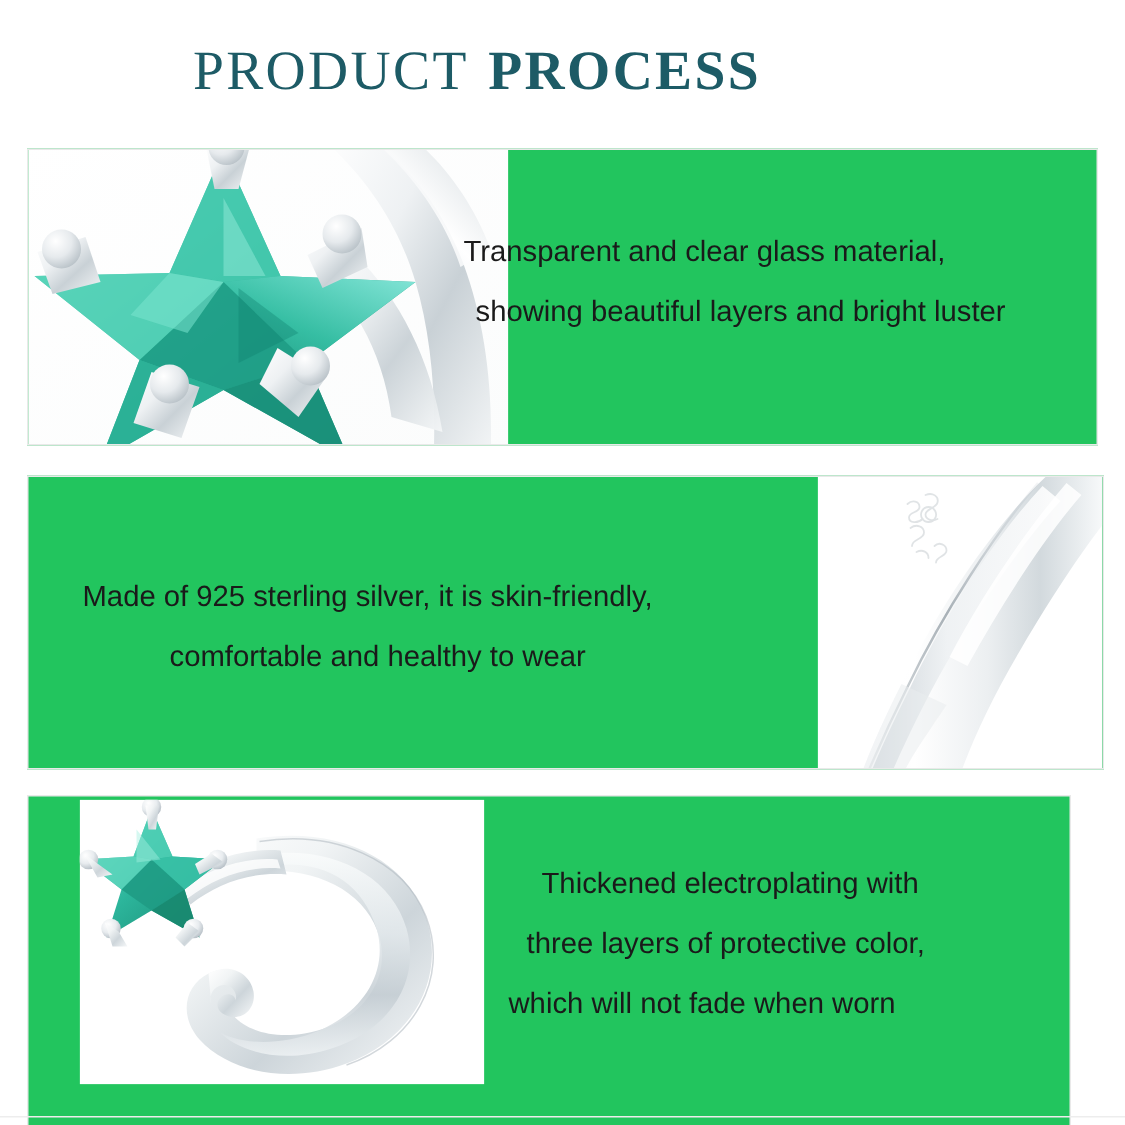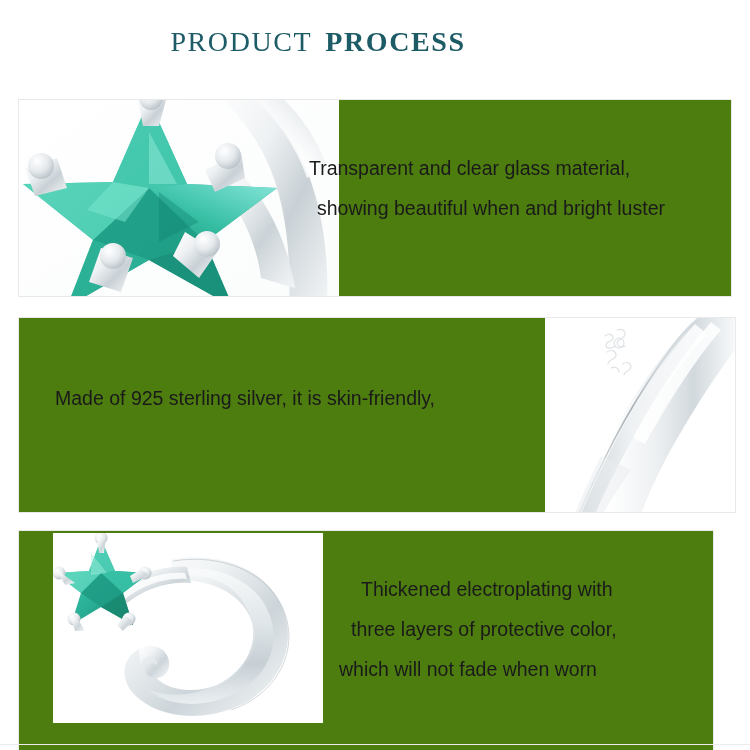--- a/index.html
+++ b/index.html
@@ -17,33 +17,33 @@
   }
 
   
   .page-title {
     position: absolute;
     left: 0;
     top: 26px;
     width: 636px;
     text-align: center;
     font-family: "Liberation Serif", serif;
-    font-size: 28px;
+    font-size: 37px;
     letter-spacing: 1.6px;
     color: #1d5b66;
     white-space: nowrap;
   }
   .page-title .t-light { font-weight: 400; }
   .page-title .t-gap { display: inline-block; width: 13px; }
   .page-title .t-bold { font-weight: 700; }
 
   
   .card {
     position: absolute;
-    background: #4d7c0f;
+    background: #22c55e;
     border: 1px solid #e9e9e9;
     box-sizing: border-box;
     overflow: hidden;
   }
   #card-1 { left: 18px; top: 99px;  width: 714px; height: 198px; }
   #card-2 { left: 18px; top: 317px; width: 718px; height: 196px; }
   #card-3 { left: 18px; top: 530px; width: 696px; height: 225px; }
 
   
   .card-text {
@@ -168,28 +168,29 @@
         <circle cx="104" cy="164" r="13" fill="url(#g1-prong)"></circle>
 
         <path d="M16,76 L48,66 L58,96 L26,104 Z" fill="url(#g1-silver)"></path>
         <circle cx="32" cy="74" r="13" fill="url(#g1-prong)"></circle>
       </g>
     </svg>
   </div>
 
   <div class="card-text">
     <span class="line line-1">Transparent and clear glass material,</span>
-    <span class="line line-2">showing beautiful when and bright luster</span>
+    <span class="line line-2">showing beautiful layers and bright luster</span>
   </div>
 </div>
 
 <div class="card" id="card-2">
 
   <div class="card-text">
     <span class="line line-1">Made of 925 sterling silver, it is skin-friendly,</span>
+    <span class="line line-2">comfortable and healthy to wear</span>
   </div>
 
   <div class="photo" id="band-macro">
     <svg width="190" height="196" viewBox="0 0 190 196">
       <defs>
         <linearGradient id="g2-band" x1="0" y1="0" x2="1" y2="0">
           <stop offset="0%" stop-color="#fdfdfe"></stop>
           <stop offset="22%" stop-color="#ffffff"></stop>
           <stop offset="52%" stop-color="#eceff1"></stop>
           <stop offset="74%" stop-color="#d2d9dd"></stop>

